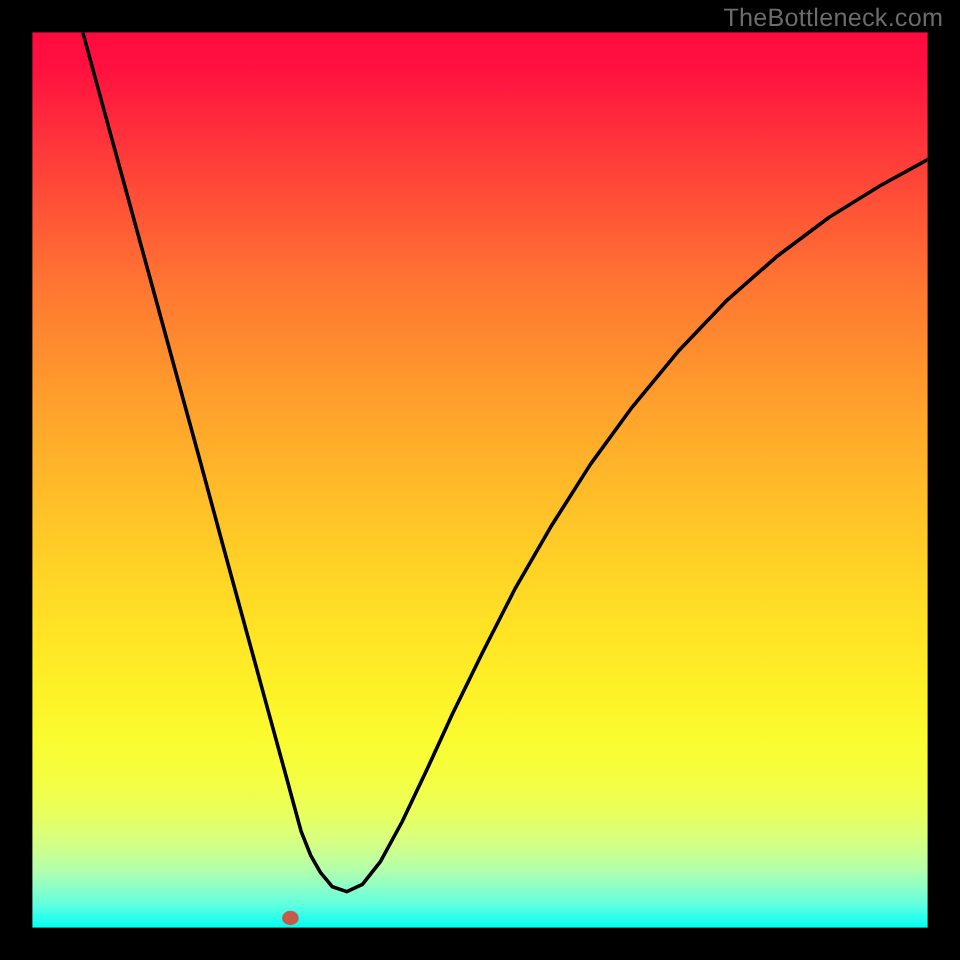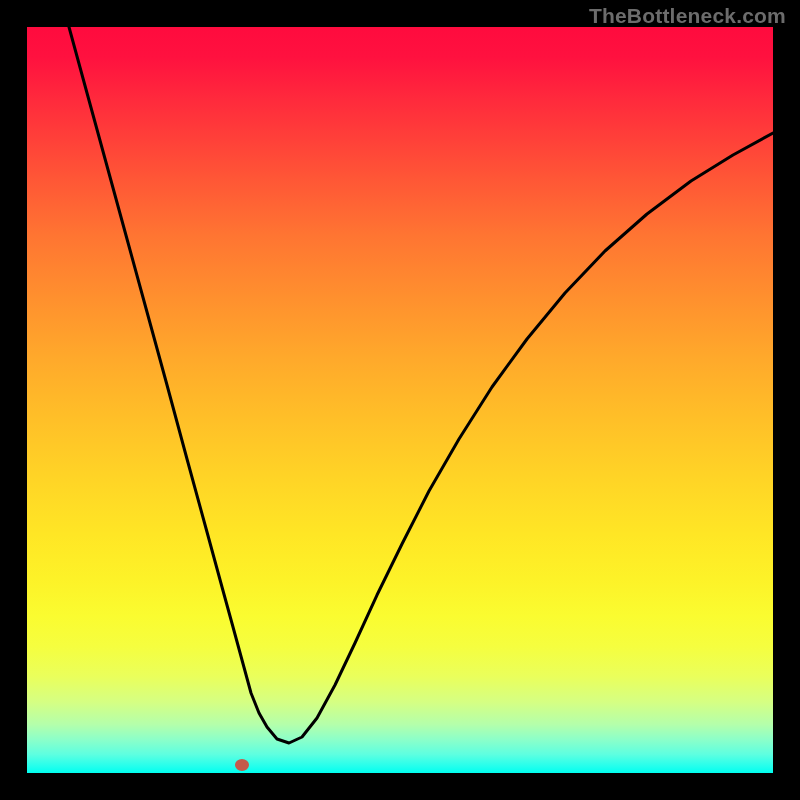--- a/index.html
+++ b/index.html
@@ -39,21 +39,21 @@
       #20ffed 99.2%,
       #00fff0 100%
     );
   }
   .watermark {
     position: absolute;
     top: 4px;
     right: 14px;
     color: #6c6c6c;
     font-size: 21px;
-    font-weight: 700;
+    font-weight: 400;
     letter-spacing: 0.2px;
   }
   svg.curve {
     position: absolute;
     left: 0;
     top: 0;
     width: 746px;
     height: 746px;
     pointer-events: none;
   }

